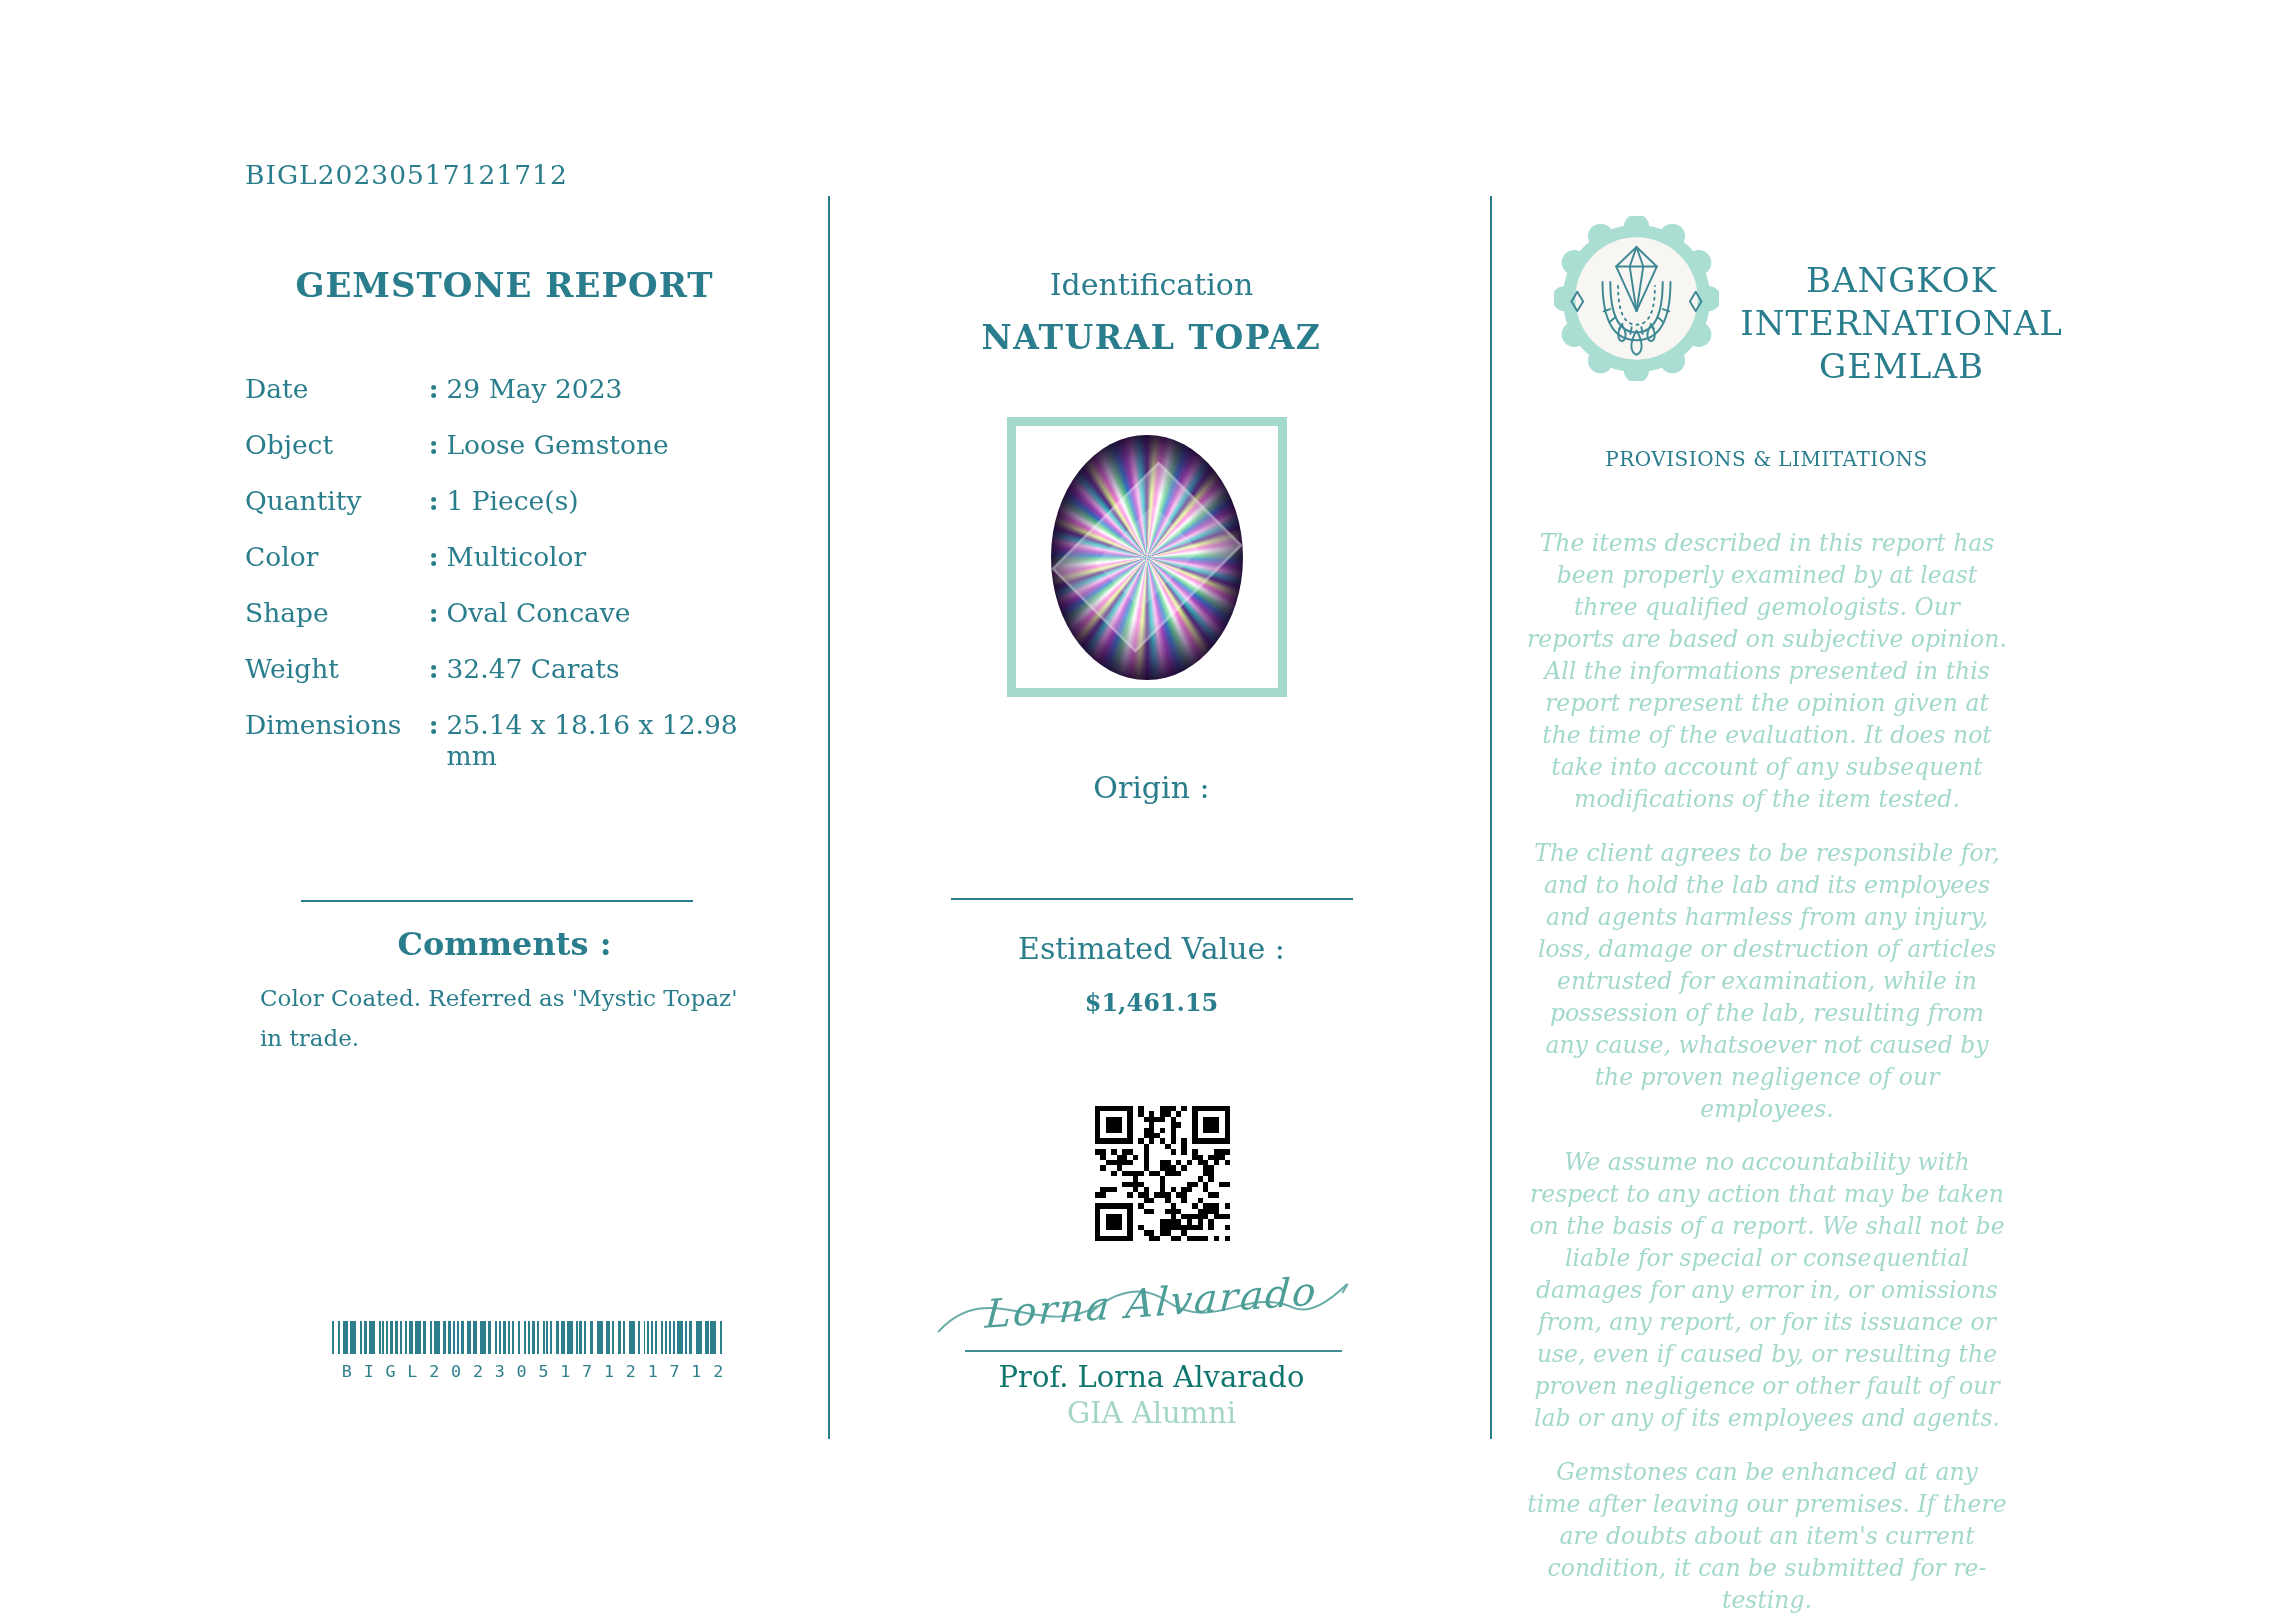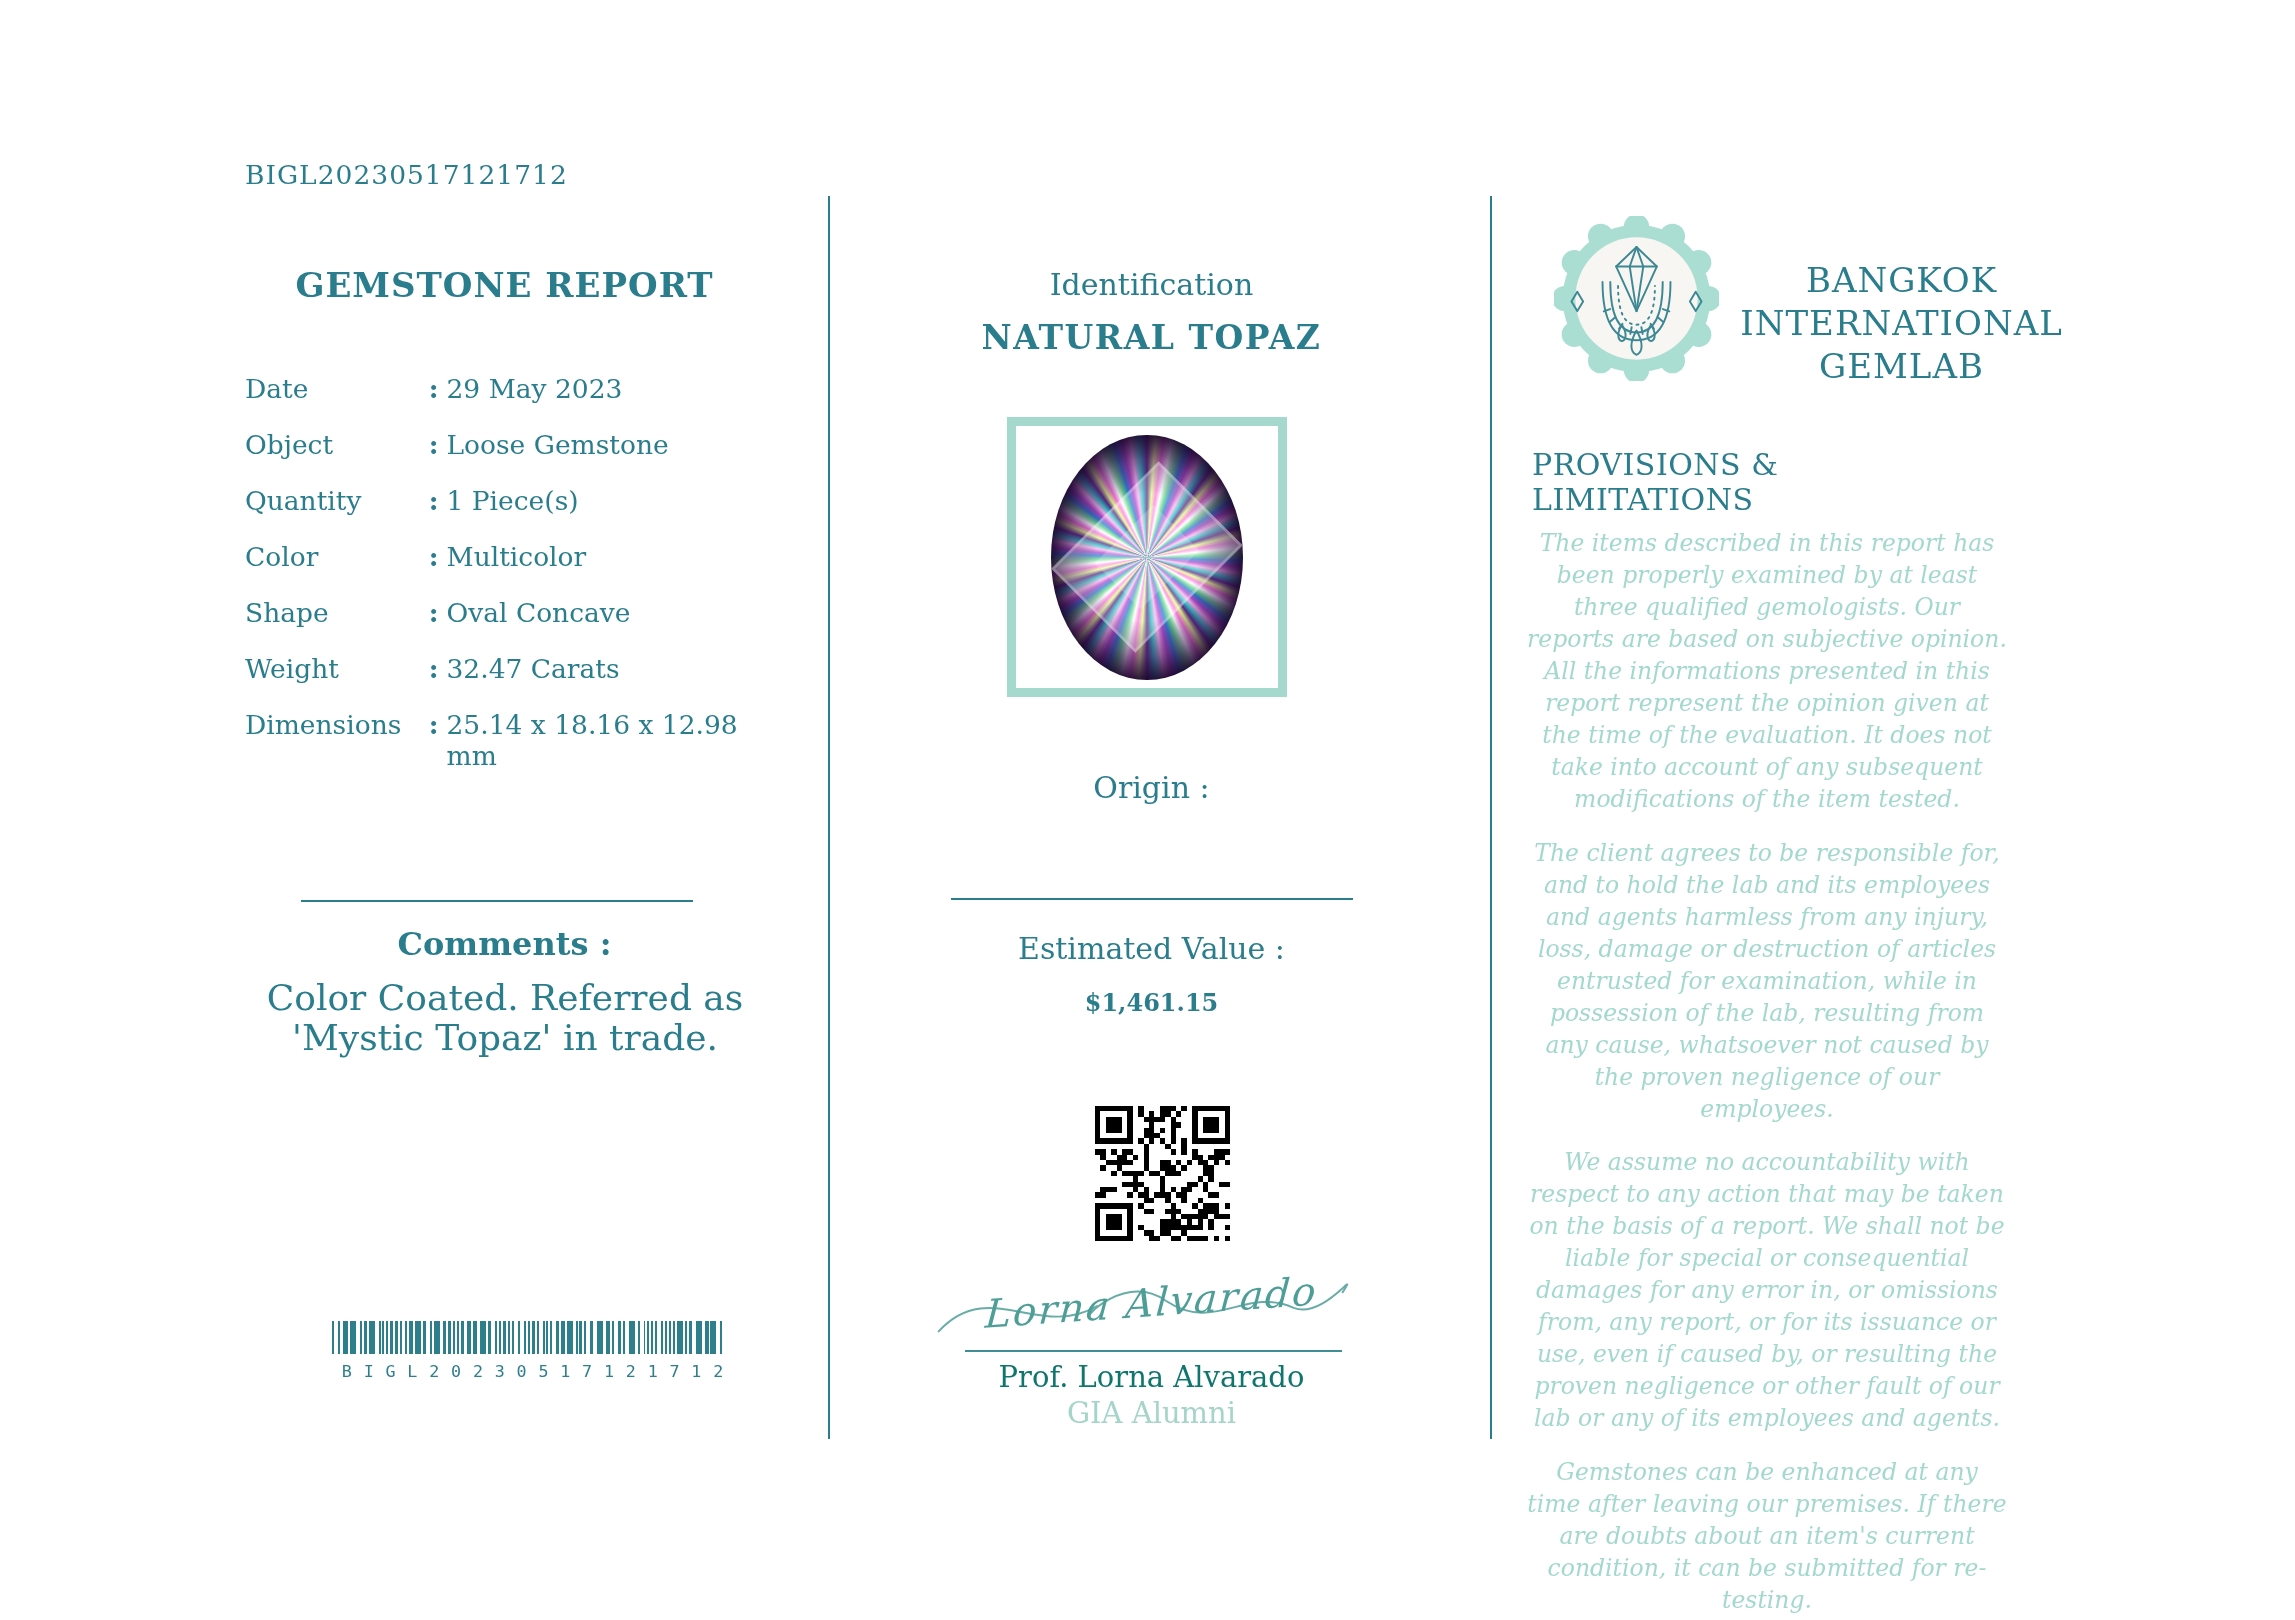--- a/index.html
+++ b/index.html
@@ -12,21 +12,21 @@
 
   
   .report-number{left:245px;top:159px;font-size:26.5px;letter-spacing:1px;}
   .gem-title{left:245px;top:265px;width:519px;text-align:center;font-size:34px;font-weight:bold;letter-spacing:1px;}
   .fields{left:245px;top:373px;width:529px;}
   .field-row{display:grid;grid-template-columns:176px 25.5px 1fr;align-items:baseline;height:56px;font-size:26.5px;}
   .f-label{font-weight:normal;}
   .f-colon{font-weight:bold;text-align:center;}
   .comments-line{left:301px;top:900px;width:392px;height:2px;background:#2A7D8C;}
   .comments-heading{left:245px;top:925px;width:519px;text-align:center;font-size:32px;font-weight:bold;}
-  .comments-text{left:260px;top:978px;width:490px;text-align:center;font-size:36px;line-height:40px;}
+  .comments-text{left:260px;top:978px;width:490px;font-size:23px;line-height:40px;}
   .barcode-wrap{left:330px;top:1321px;width:398px;text-align:center;}
   .barcode-text{margin-top:2.9px;font-family:"DejaVu Sans Mono","Liberation Mono",monospace;
                 font-size:16.7px;letter-spacing:11.8px;padding-left:11.8px;color:#2E7F8C;white-space:nowrap;}
 
   
   .mid{left:921px;width:461px;text-align:center;}
   .ident-label{top:267px;font-size:30px;}
   .ident-value{top:318px;font-size:33px;font-weight:bold;letter-spacing:1.5px;}
   .photo-frame{left:1007px;top:417px;width:262px;height:262px;border:9.8px solid #A5D9CE;
                background:#ffffff;display:flex;align-items:center;justify-content:center;}
@@ -53,21 +53,21 @@
   .sig-name{position:absolute;left:0;right:0;top:33px;text-align:center;
             font-style:italic;font-size:39px;color:#4E9E98;
             transform:rotate(-4deg) skewX(-8deg);letter-spacing:2px;}
   .sig-line{left:965px;top:1350px;width:377px;height:2px;background:#3F8E96;}
   .prof-name{top:1360px;font-size:29px;color:#0f766e;}
   .prof-cred{top:1396px;font-size:29px;color:#A5D4C9;}
 
   
   .logo-wrap{left:1554px;top:216px;width:165px;height:165px;}
   .lab-name{left:1735px;top:223px;width:333px;text-align:center;font-size:34px;line-height:43px;letter-spacing:1px;margin-top:36px;}
-  .prov-title{left:1532px;top:447px;width:469px;font-size:30px;letter-spacing:0.5px;}
+  .prov-title{left:1532px;top:447px;width:469px;text-align:center;font-size:20px;letter-spacing:0.5px;}
   .provisions{left:1527px;top:527px;width:480px;text-align:center;}
   .provisions p{margin:0 0 21.6px 0;font-style:italic;font-size:23.5px;line-height:32px;color:#A3D8CC;}
 </style>
 </head>
 <body>
 
 <div class="page">
 
   <div class="vdivider" style="left:828px;"></div>
   <div class="vdivider" style="left:1490px;"></div>

